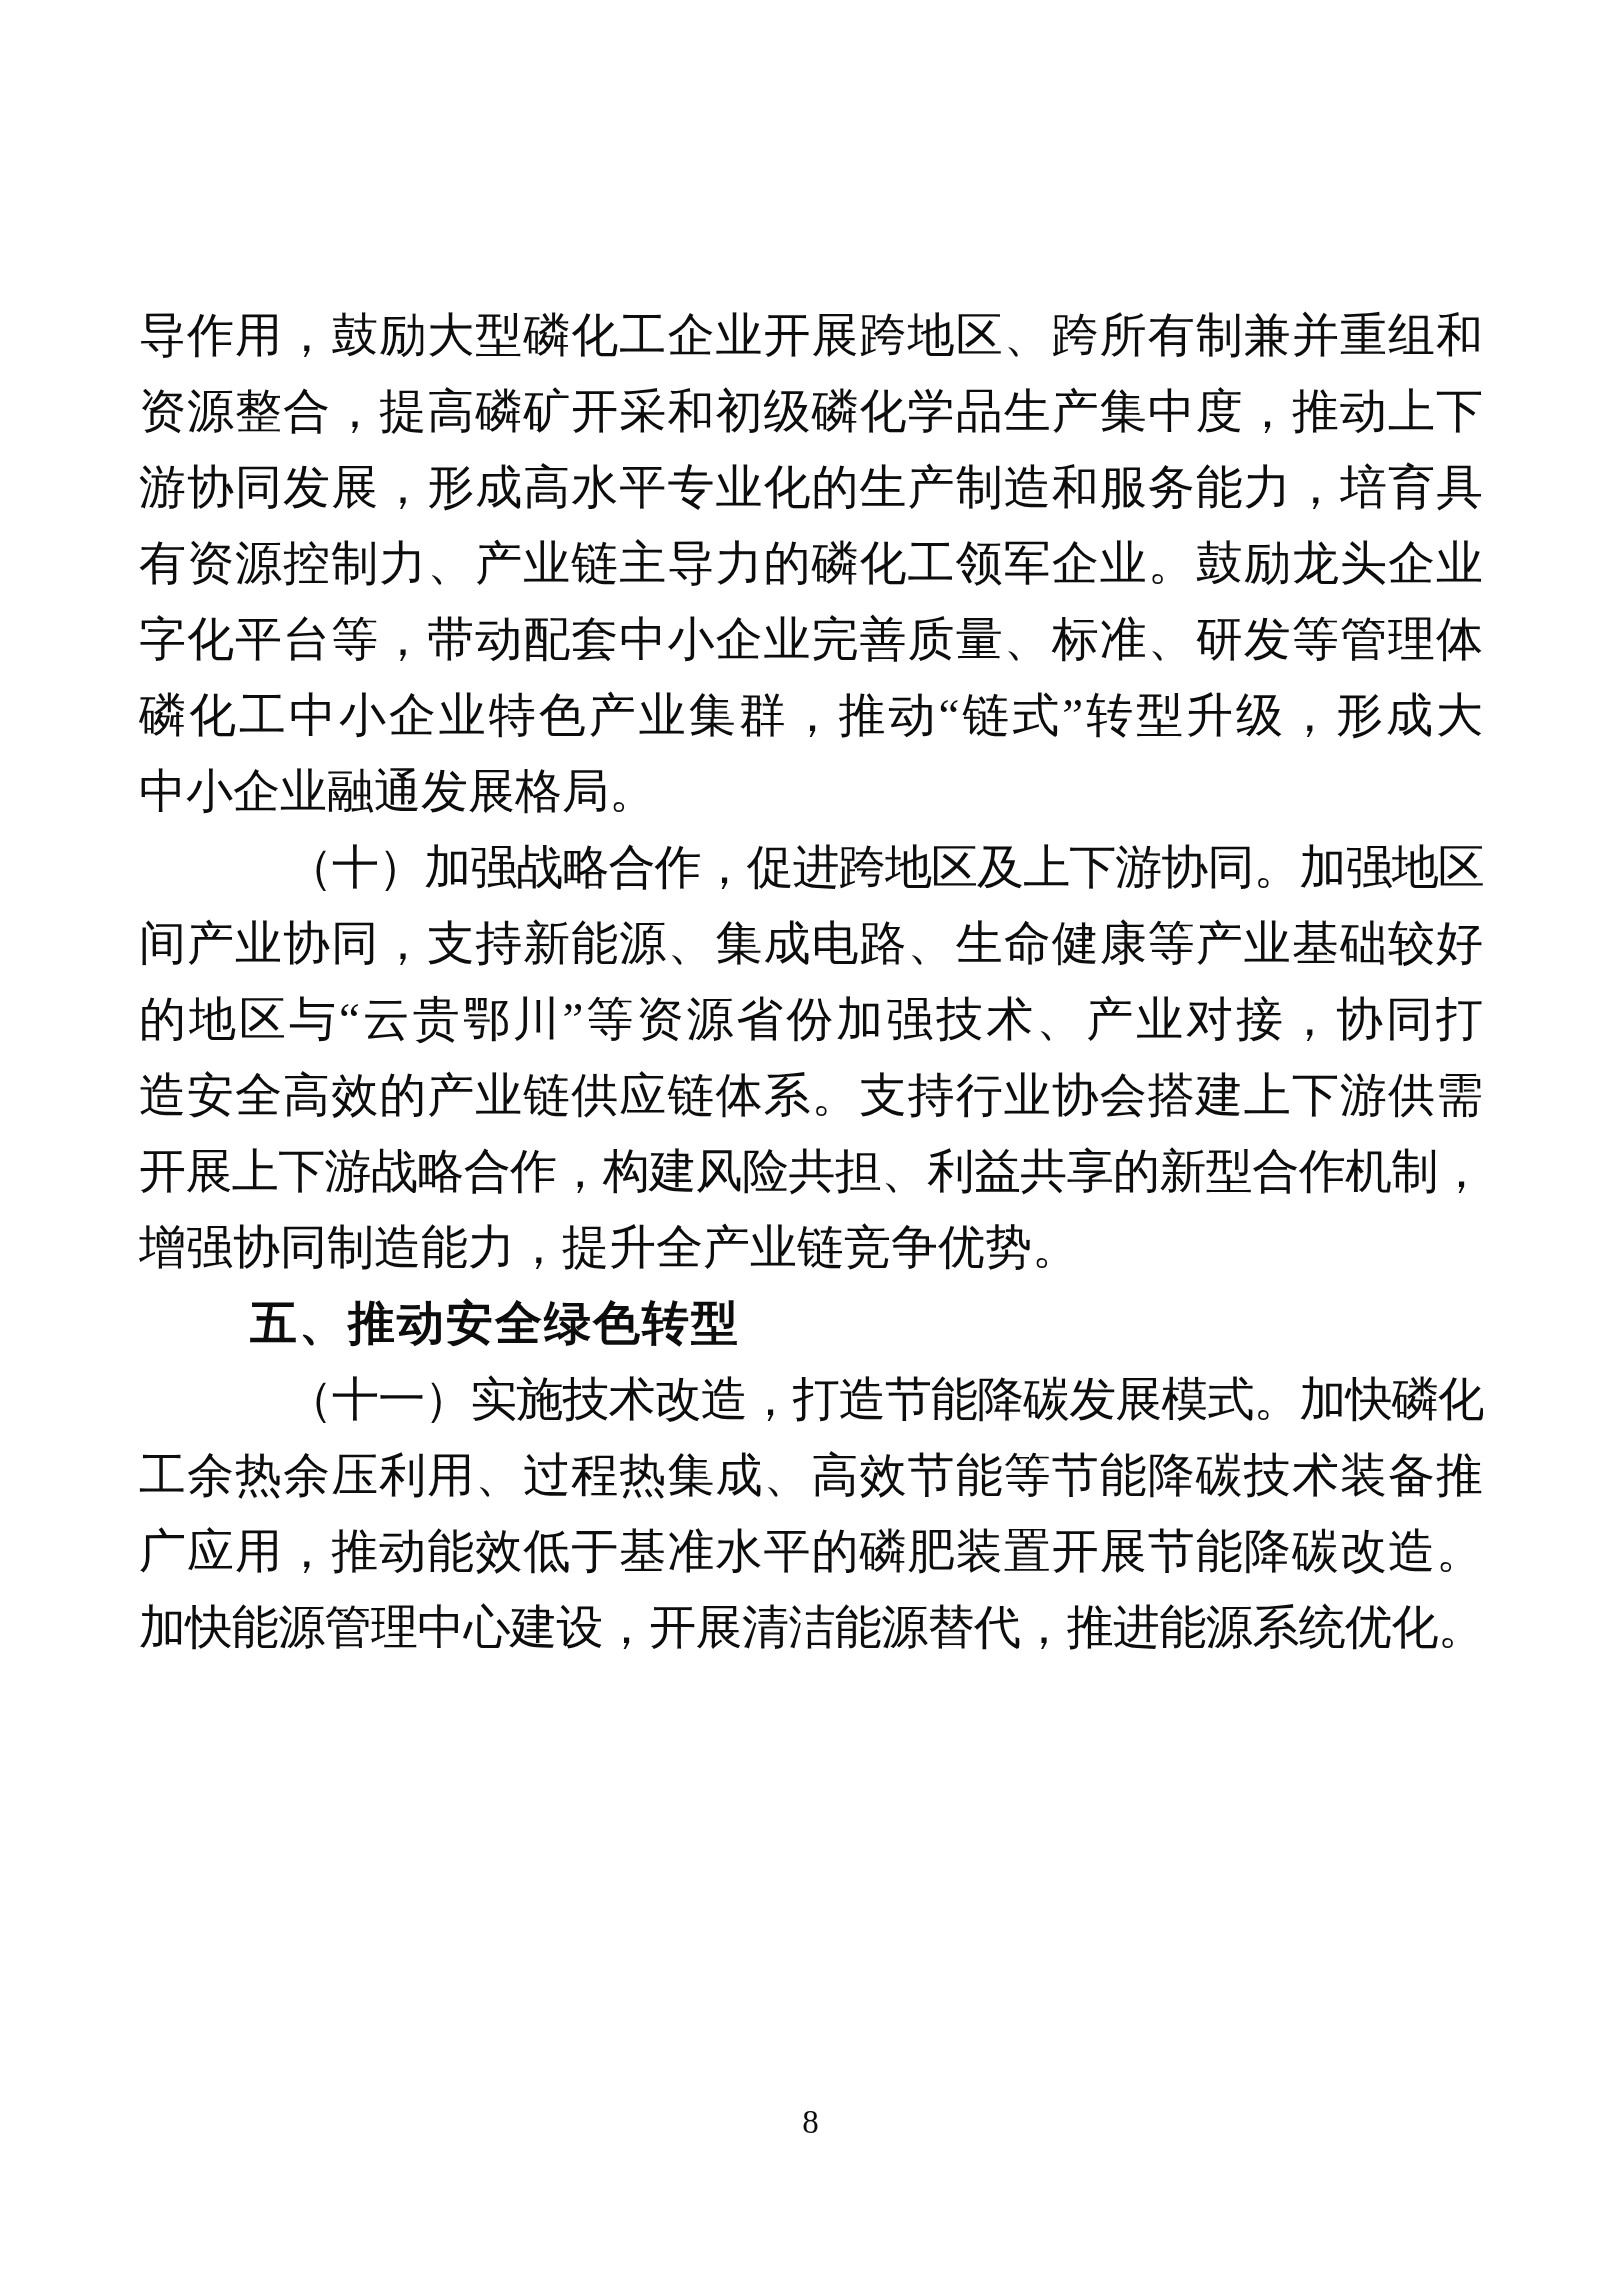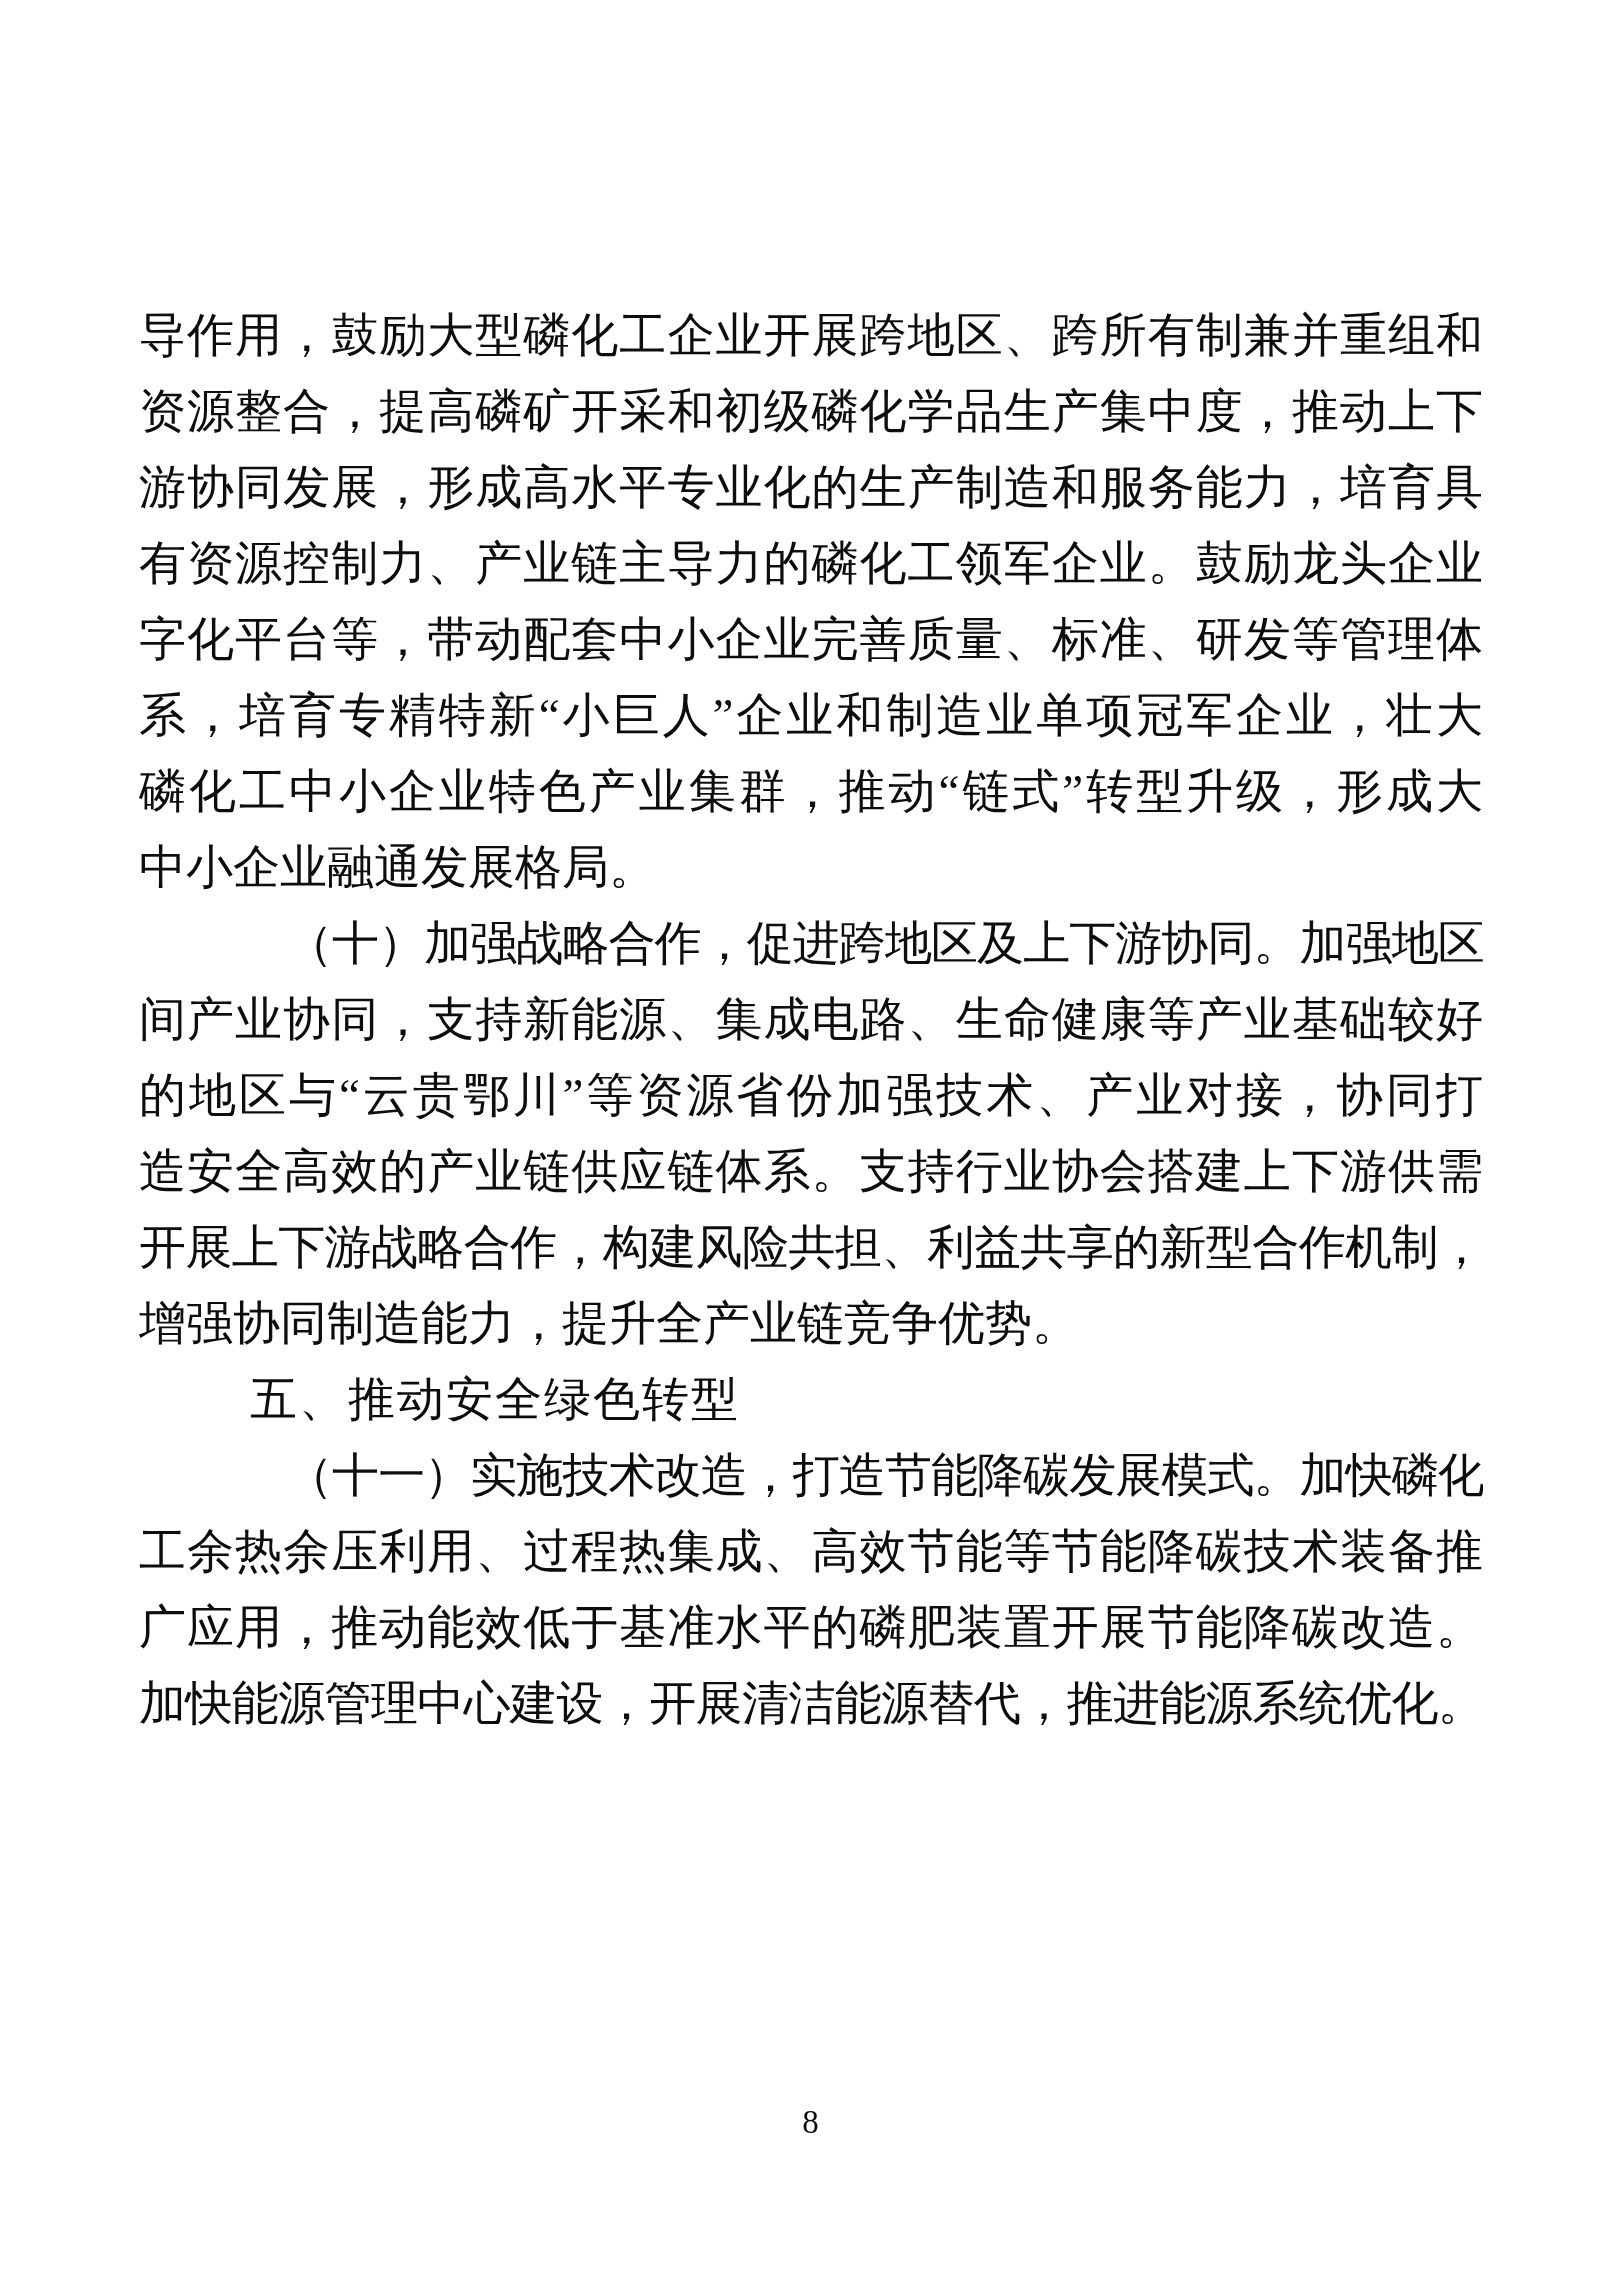--- a/index.html
+++ b/index.html
@@ -28,21 +28,21 @@
     text-align: left;
   }
   .line.justify {
     text-align: justify;
     text-align-last: justify;
   }
   .line.tight { letter-spacing: -1.8px; }
   .line.indent { padding-left: 147px; }
   .line.heading {
     font-family: "Liberation Sans", "DejaVu Sans", sans-serif;
-    font-weight: normal;
+    font-weight: bold;
     padding-left: 111px;
     letter-spacing: 2px;
   }
   .lead { font-weight: normal; }
   .page-number {
     position: absolute;
     top: 2099px; left: 0;
     width: 100%;
     text-align: center;
     font-size: 33px;
@@ -55,21 +55,20 @@
 <div class="page">
 
   <div class="text-block">
 
 
     <div class="line justify"><span>导作用，鼓励大型磷化工企业开展跨地区、跨所有制兼并重组和</span></div>
     <div class="line justify"><span>资源整合，提高磷矿开采和初级磷化学品生产集中度，推动上下</span></div>
     <div class="line justify"><span>游协同发展，形成高水平专业化的生产制造和服务能力，培育具</span></div>
     <div class="line justify"><span>有资源控制力、产业链主导力的磷化工领军企业。鼓励龙头企业</span></div>
     <div class="line justify"><span>字化平台等，带动配套中小企业完善质量、标准、研发等管理体</span></div>
-    <div class="line justify"><span>系，培育专精特新“小巨人”企业和制造业单项冠军企业，壮大</span></div>
     <div class="line justify"><span>磷化工中小企业特色产业集群，推动“链式”转型升级，形成大</span></div>
     <div class="line"><span>中小企业融通发展格局。</span></div>
 
     <div class="line justify indent tight"><span class="lead">（十）加强战略合作，促进跨地区及上下游协同。</span><span>加强地区</span></div>
 
     <div class="line justify"><span>间产业协同，支持新能源、集成电路、生命健康等产业基础较好</span></div>
     <div class="line justify"><span>的地区与“云贵鄂川”等资源省份加强技术、产业对接，协同打</span></div>
     <div class="line justify"><span>造安全高效的产业链供应链体系。支持行业协会搭建上下游供需</span></div>
     <div class="line justify tight"><span>开展上下游战略合作，构建风险共担、利益共享的新型合作机制，</span></div>
     <div class="line"><span>增强协同制造能力，提升全产业链竞争优势。</span></div>

